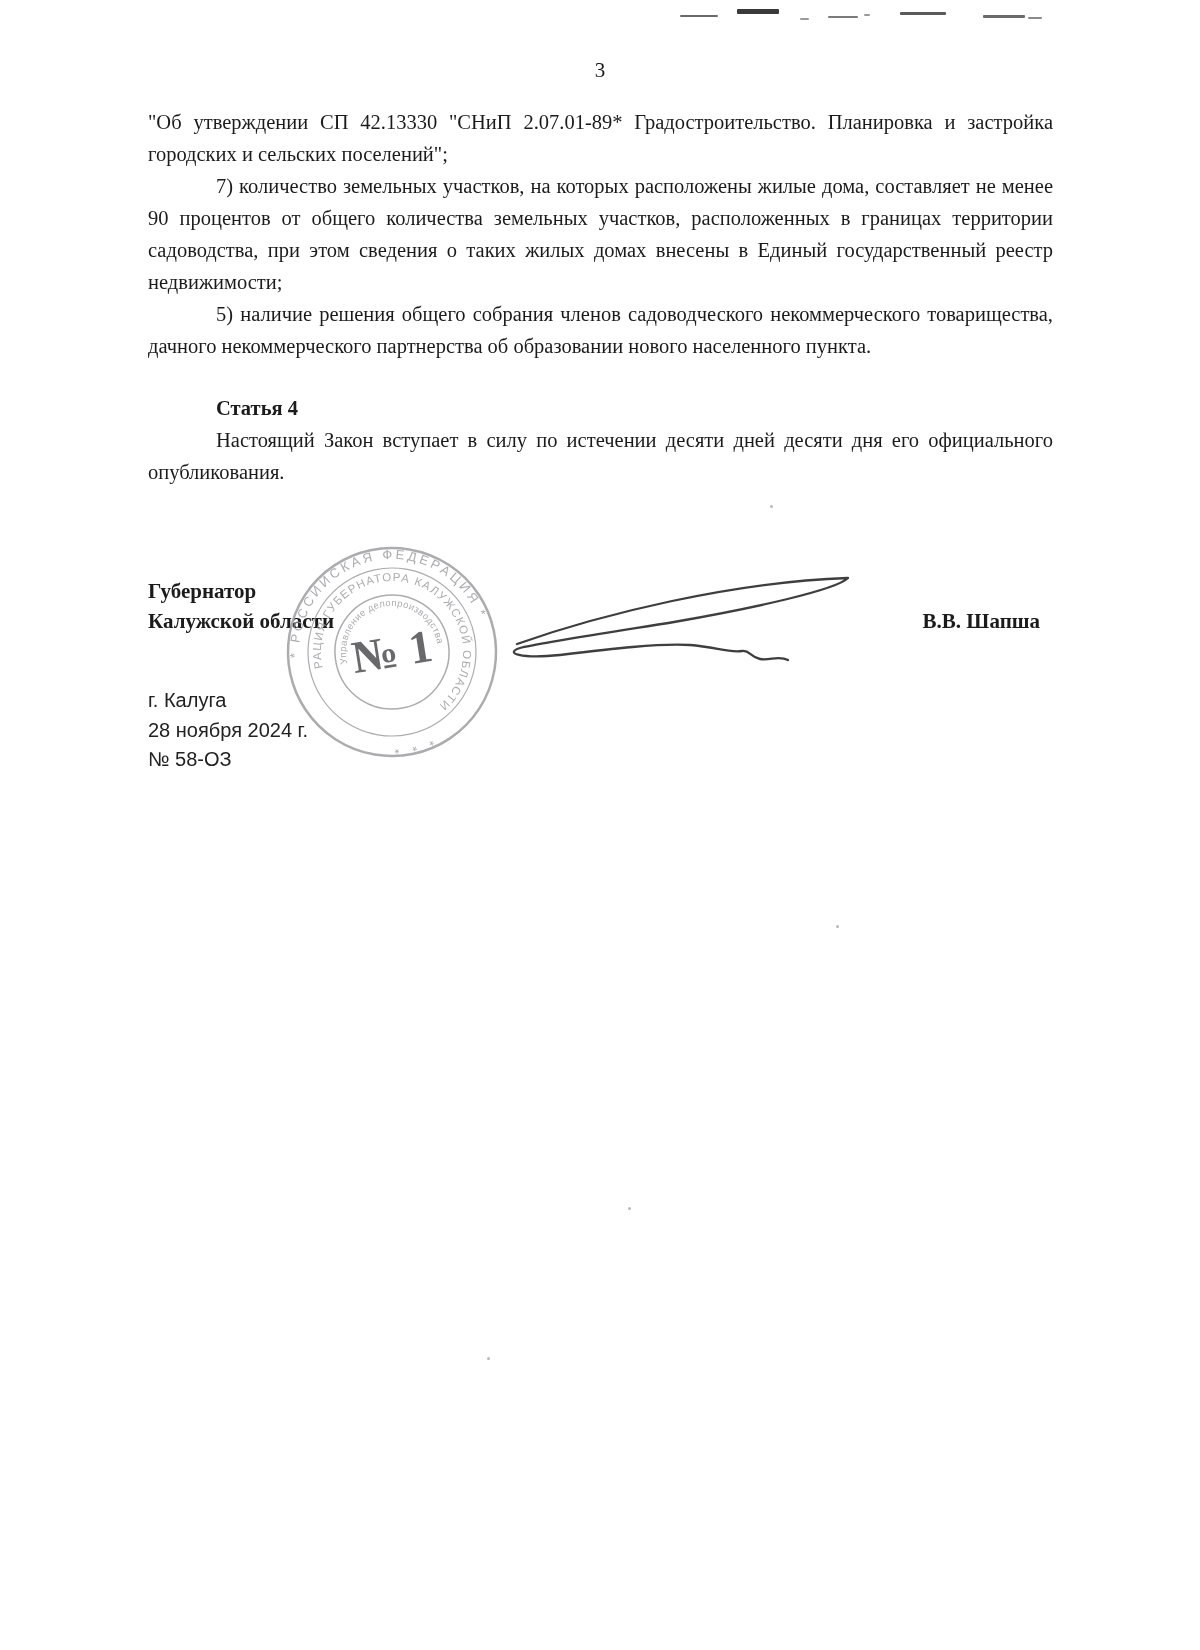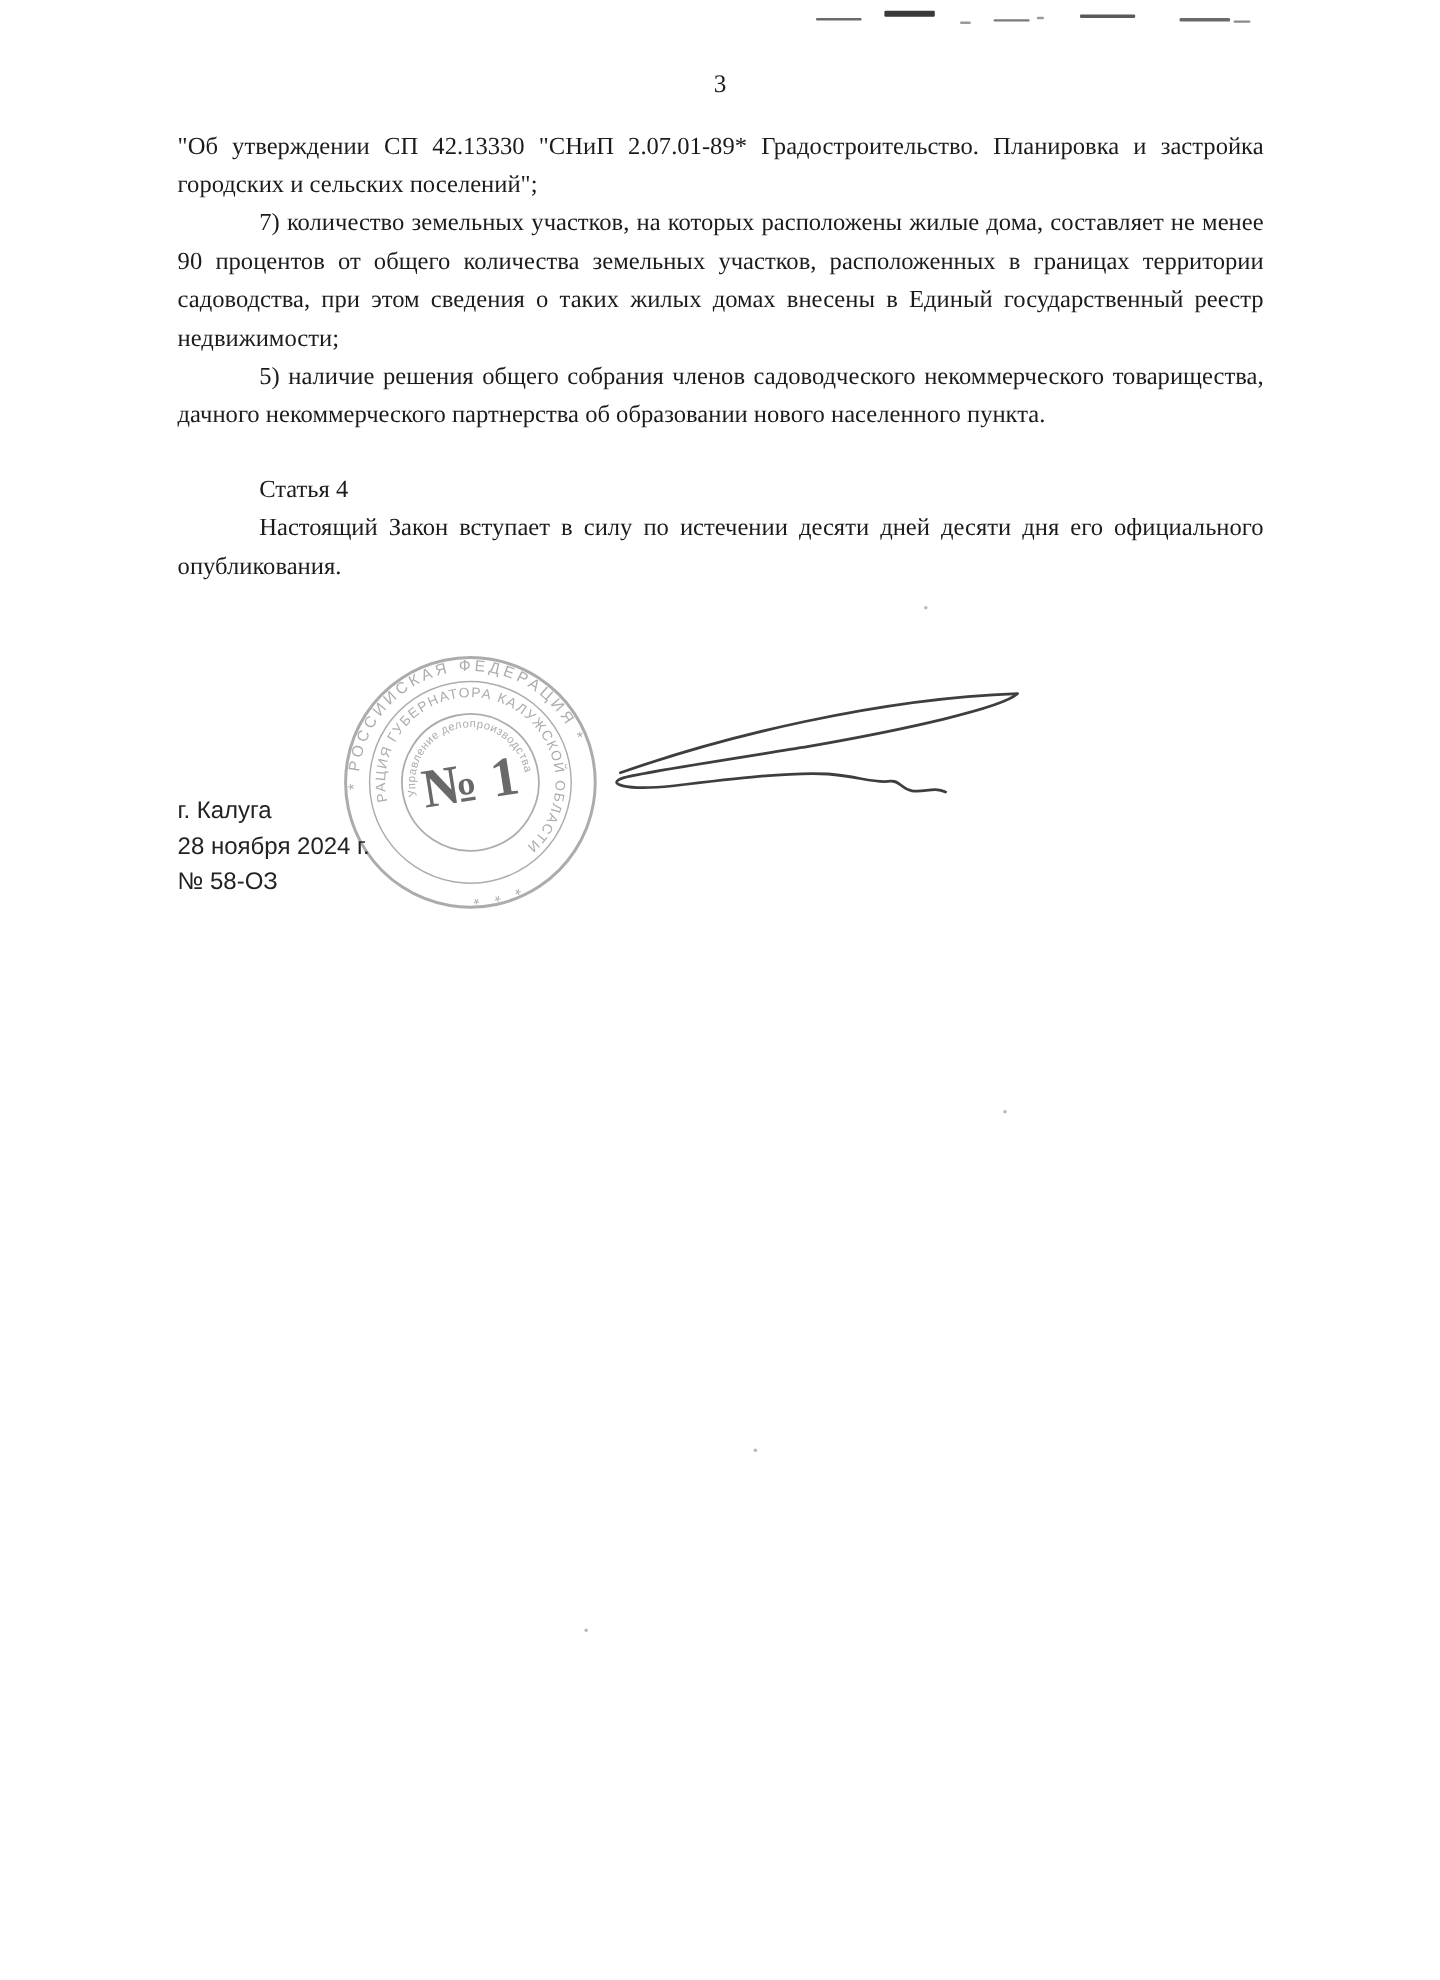--- a/index.html
+++ b/index.html
@@ -28,37 +28,37 @@
     width: 905px;
     font-size: 20.5px;
     line-height: 32px;
     text-align: justify;
   }
   .content p { margin: 0; }
   .indent { text-indent: 68px; }
   .article-title {
     margin-top: 30px !important;
     text-indent: 68px;
-    font-weight: normal;
+    font-weight: bold;
   }
   .signature-row {
     position: absolute;
     top: 576px;
     left: 148px;
     width: 892px;
     display: flex;
     justify-content: space-between;
     align-items: flex-end;
     font-weight: bold;
     font-size: 21px;
     line-height: 30px;
   }
   .footer {
     position: absolute;
-    top: 662px;
+    top: 686px;
     left: 148px;
     font-family: "Liberation Sans", sans-serif;
     font-size: 20px;
     line-height: 29.5px;
     color: #222222;
   }
   .stamp-svg {
     position: absolute;
     left: 277px;
     top: 537px;
@@ -97,20 +97,27 @@
   <div class="page-number">3</div>
 
   <div class="content">
     <p>"Об утверждении СП 42.13330 "СНиП 2.07.01-89* Градостроительство. Планировка и застройка городских и сельских поселений";</p>
     <p class="indent">7) количество земельных участков, на которых расположены жилые дома, составляет не менее 90 процентов от общего количества земельных участков, расположенных в границах территории садоводства, при этом сведения о таких жилых домах внесены в Единый государственный реестр недвижимости;</p>
     <p class="indent">5) наличие решения общего собрания членов садоводческого некоммерческого товарищества, дачного некоммерческого партнерства об образовании нового населенного пункта.</p>
     <p class="article-title">Статья 4</p>
     <p class="indent">Настоящий Закон вступает в силу по истечении десяти дней десяти дня его официального опубликования.</p>
   </div>
 
+  <div class="signature-row">
+    <div>
+      <div>Губернатор</div>
+      <div>Калужской области</div>
+    </div>
+    <div>В.В. Шапша</div>
+  </div>
 
   <svg class="stamp-svg" width="230" height="230" viewBox="0 0 230 230">
     <defs>
       <path id="ringOuter" d="M 115,115 m -93,0 a 93,93 0 1,1 186,0 a 93,93 0 1,1 -186,0"></path>
       <path id="ringMid" d="M 115,115 m -71,0 a 71,71 0 1,1 142,0 a 71,71 0 1,1 -142,0"></path>
       <path id="ringInner" d="M 115,115 m -46,0 a 46,46 0 1,1 92,0 a 46,46 0 1,1 -92,0"></path>
     </defs>
     <g transform="rotate(-12 115 115)">
       <circle cx="115" cy="115" r="104" fill="none" stroke-width="2.5" stroke="#9e9ea2"></circle>
       <circle cx="115" cy="115" r="84" fill="none" stroke-width="1.2" stroke="#9e9ea2"></circle>

